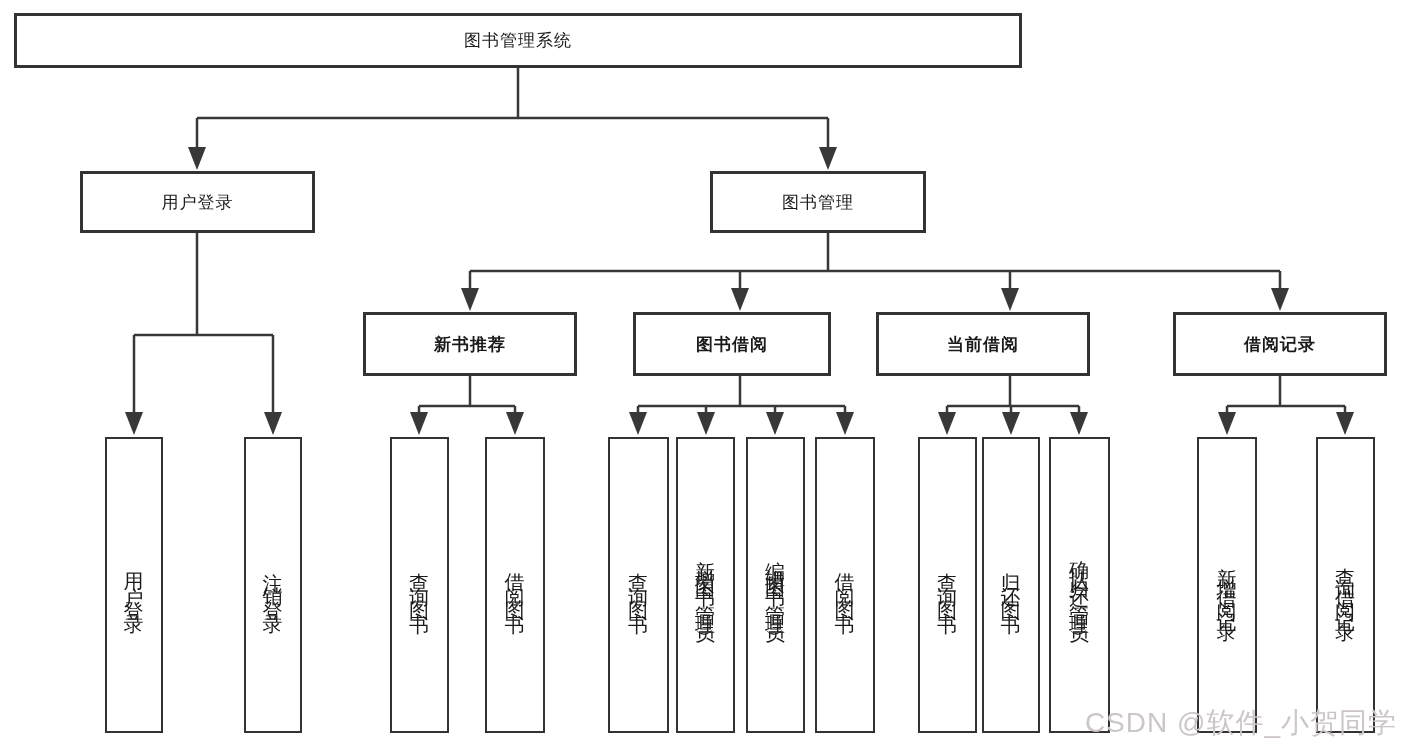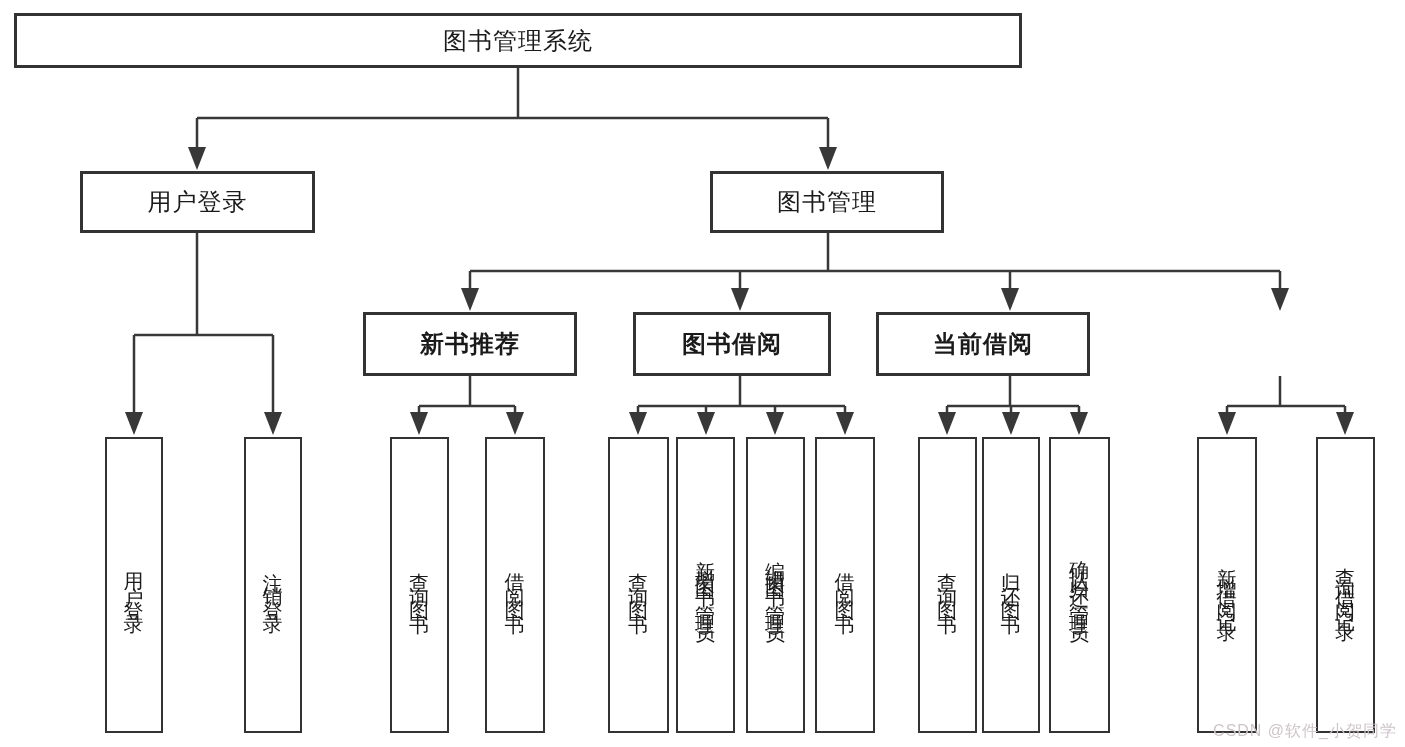--- a/index.html
+++ b/index.html
@@ -40,21 +40,21 @@
   .box {
     position: absolute;
     box-sizing: border-box;
     border: 3px solid var(--border);
     background: #ffffff;
     display: flex;
     align-items: center;
     justify-content: center;
   }
   .hlabel {
-    font-size: 24px;
+    font-size: 17px;
     letter-spacing: 1px;
     white-space: nowrap;
     text-align: right;
   }
   .root-box   { left: 14px;  top: 13px;  width: 1008px; height: 55px; }
   .l2-box     { top: 171px; height: 62px; }
   .l3-box     { top: 312px; height: 64px; font-weight: bold; }
   .leaf {
     top: 437px;
     height: 296px;
@@ -67,21 +67,21 @@
     letter-spacing: 13px;
     line-height: 1.0;
   }
   .len4 .vtext { letter-spacing: 14px; }
   .len6 .vtext { letter-spacing: 11px; }
   .len9 .vtext { letter-spacing: 9px; }
   .watermark {
     position: absolute;
     right: 8px;
     bottom: 5px;
-    font-size: 16px;
+    font-size: 28px;
     color: var(--watermark);
     letter-spacing: 1px;
     white-space: nowrap;
     z-index: 5;
   }
 </style>
 </head>
 <body>
 
 <div class="canvas">
@@ -122,32 +122,35 @@
     <polygon points="1336,412 1354,412 1345,435"></polygon>
   </svg>
 
   <div class="box root-box">
     <span class="hlabel">图书管理系统</span>
   </div>
 
   <div class="box l2-box" style="left:80px;width:235px">
     <span class="hlabel">用户登录</span>
   </div>
-  <div class="box l2-box" style="left:710px;width:234px">
+  <div class="box l2-box" style="left:710px;width:216px">
     <span class="hlabel">图书管理</span>
   </div>
 
   <div class="box l3-box" style="left:363px;width:214px">
     <span class="hlabel">新书推荐</span>
   </div>
   <div class="box l3-box" style="left:633px;width:198px">
     <span class="hlabel">图书借阅</span>
   </div>
   <div class="box l3-box" style="left:876px;width:214px">
     <span class="hlabel">当前借阅</span>
+  </div>
+  <div class="box l3-box" style="left:1173px;width:214px">
+    <span class="hlabel">借阅记录</span>
   </div>
 
   <div class="box leaf len4" style="left:105px;width:58px">
     <span class="vtext">用户登录</span>
   </div>
   <div class="box leaf len4" style="left:244px;width:58px">
     <span class="vtext">注销登录</span>
   </div>
 
   <div class="box leaf len4" style="left:390px;width:59px">

